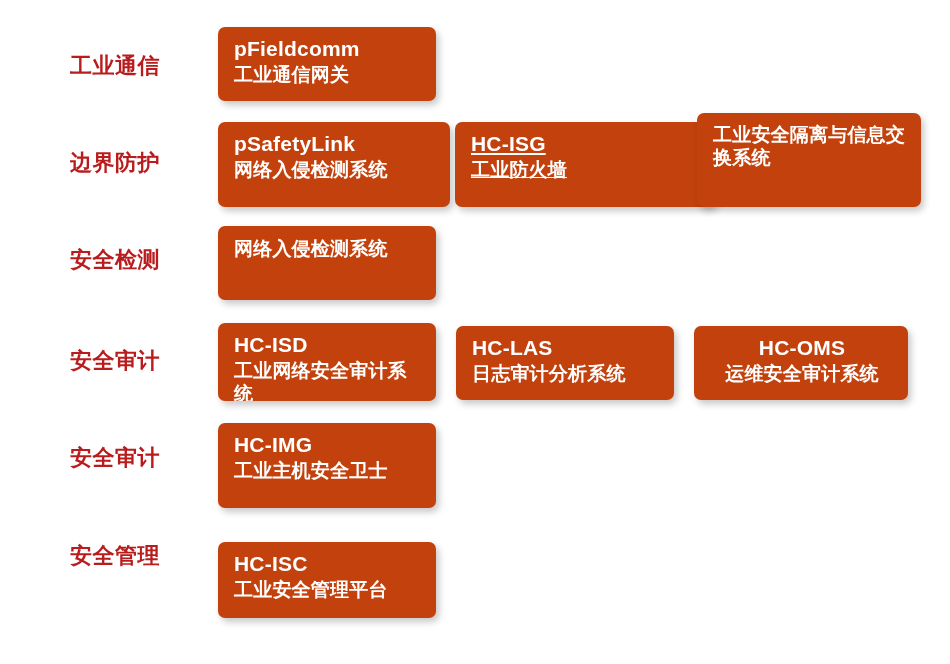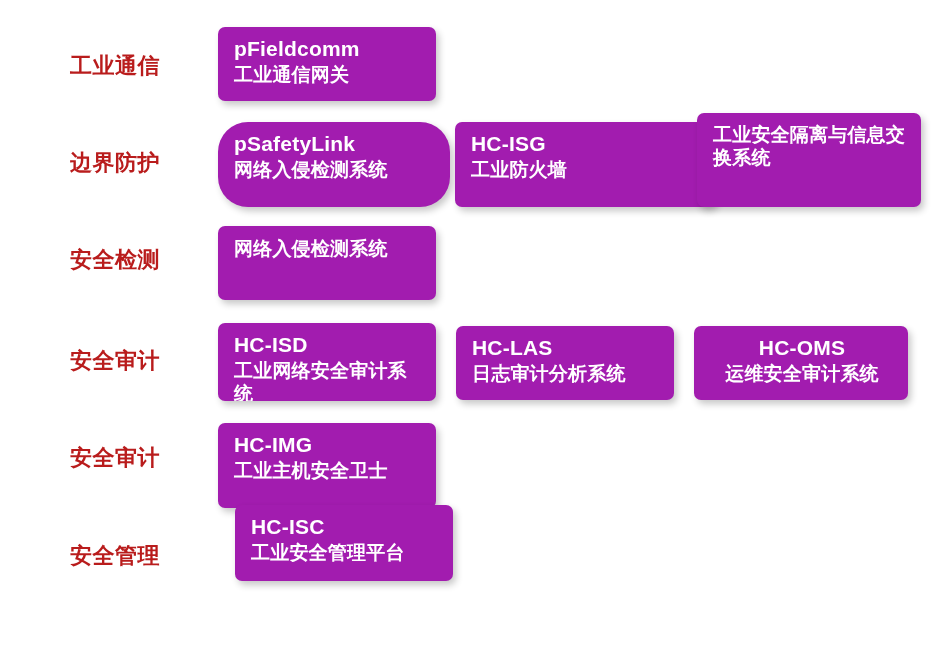--- a/index.html
+++ b/index.html
@@ -35,21 +35,21 @@
     font-size: 22px;
     font-weight: bold;
     color: #b91c1c;
     letter-spacing: 0.5px;
     line-height: 1;
     white-space: nowrap;
   }
 
   .card {
     position: absolute;
-    background: #a21caf;
+    background: #c2410c;
     border-radius: 7px;
     box-shadow: 3px 4px 7px rgba(0,0,0,0.22);
     box-sizing: border-box;
     padding: 11px 14px 10px 16px;
     color: #ffffff;
     overflow: hidden;
   }
 
   .card-title {
     font-size: 21px;
@@ -84,26 +84,26 @@
 
     <div class="card" style="left:218px; top:27px; width:218px; height:74px;">
       <p class="card-title">pFieldcomm</p>
       <p class="card-sub">工业通信网关</p>
     </div>
   </div>
 
   <div class="row">
     <div class="row-label" style="top:152px;">边界防护</div>
 
-    <div class="card" style="left:218px; top:122px; width:232px; height:85px;border-radius:30px;">
+    <div class="card" style="left:218px; top:122px; width:232px; height:85px;">
       <p class="card-title">pSafetyLink</p>
       <p class="card-sub">网络入侵检测系统</p>
     </div>
 
-    <div class="card" style="left:455px; top:122px; width:260px; height:85px;">
+    <div class="card" style="left:455px; top:122px; width:260px; height:85px;text-decoration:underline;">
       <p class="card-title">HC-ISG</p>
       <p class="card-sub">工业防火墙</p>
     </div>
 
     <div class="card two-line-sub" style="left:697px; top:113px; width:224px; height:94px;">
       <p class="card-sub">工业安全隔离与信息交换系统</p>
     </div>
   </div>
 
   <div class="row">
@@ -138,19 +138,19 @@
 
     <div class="card" style="left:218px; top:423px; width:218px; height:85px;">
       <p class="card-title">HC-IMG</p>
       <p class="card-sub">工业主机安全卫士</p>
     </div>
   </div>
 
   <div class="row">
     <div class="row-label" style="top:545px;">安全管理</div>
 
-    <div class="card" style="left:218px; top:505px; width:218px; height:76px;margin-left:17px;">
+    <div class="card" style="left:218px; top:542px; width:218px; height:76px;">
       <p class="card-title">HC-ISC</p>
       <p class="card-sub">工业安全管理平台</p>
     </div>
   </div>
 
 </div>
 
 </body></html>

